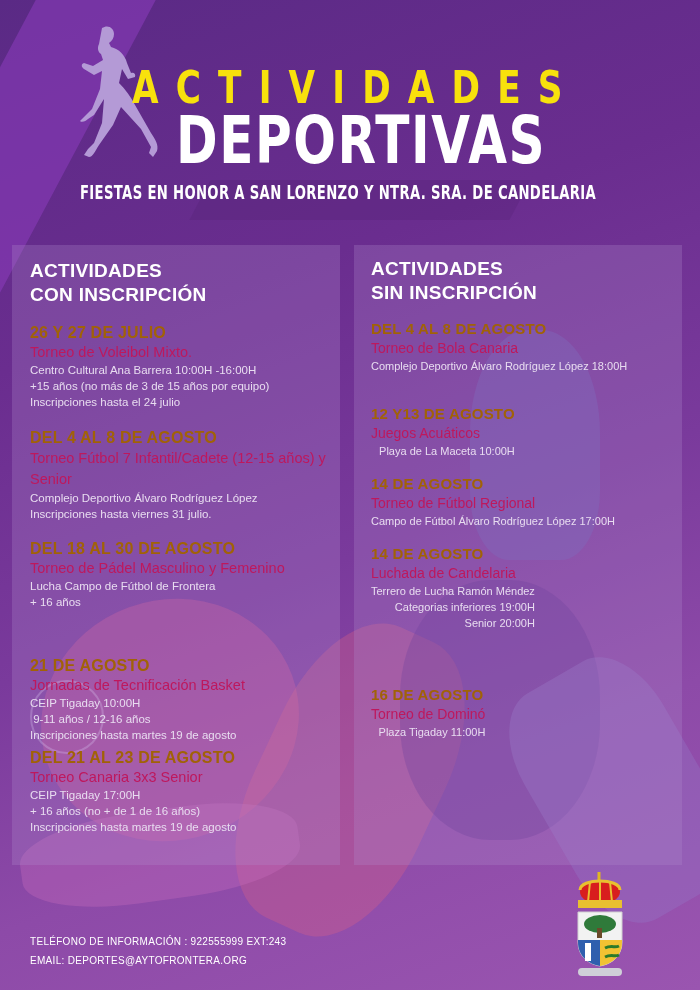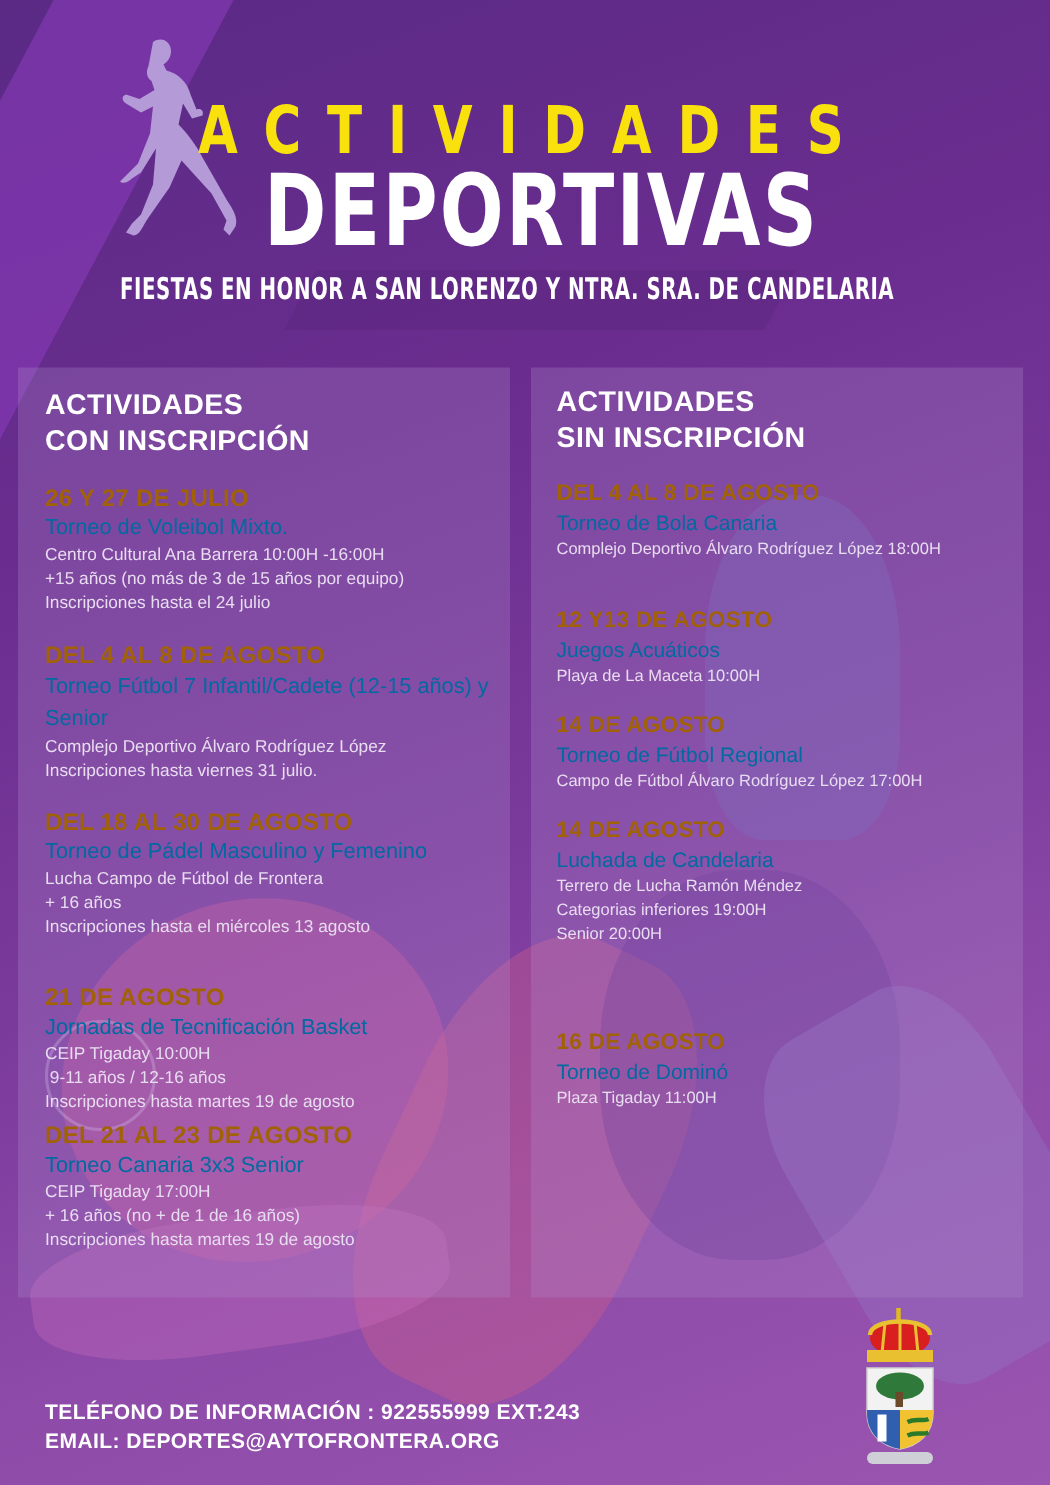--- a/index.html
+++ b/index.html
@@ -12,26 +12,26 @@
   .runner{position:absolute;left:62px;top:20px;width:118px;height:160px;}
   .title-top{position:absolute;left:132px;top:62px;font-family:"DejaVu Sans",sans-serif;font-weight:bold;font-size:44px;letter-spacing:22px;color:#f8e10c;transform:scaleX(0.78);transform-origin:left top;}
   .title-main{position:absolute;left:176px;top:108px;font-family:"DejaVu Sans",sans-serif;font-weight:bold;font-size:66px;color:#ffffff;letter-spacing:2px;transform:scaleX(0.76);transform-origin:left top;line-height:66px;}
   .subtitle{position:absolute;left:80px;top:180px;font-family:"DejaVu Sans",sans-serif;font-weight:bold;font-size:20px;color:#ffffff;letter-spacing:0.5px;transform:scaleX(0.66);transform-origin:left top;white-space:nowrap;}
   .panel{position:absolute;top:245px;height:620px;background:rgba(175,140,205,0.28);}
   .panel.left{left:12px;width:328px;}
   .panel.right{left:354px;width:328px;}
   .panel-head{position:absolute;font-weight:bold;font-size:19px;color:#ffffff;line-height:24px;letter-spacing:0.3px;}
   .event{position:absolute;color:#fff;}
   .ev-date{font-weight:bold;font-size:16px;color:#a16207;line-height:20px;letter-spacing:0.2px;}
-  .ev-title{font-size:14.5px;color:#0369a1;line-height:19px;}
+  .ev-title{font-size:14.5px;color:#be185d;line-height:19px;}
   .ev-line{font-size:11.5px;color:#e8dcf0;line-height:16px;}
   .right .ev-date{font-size:15px;}
   .right .ev-title{font-size:14px;}
-  .right .ev-line{font-size:11px;}
-  .contact{position:absolute;left:30px;top:932px;font-weight:bold;font-size:14px;color:#ffffff;line-height:19px;letter-spacing:0.3px;}
+  .right .ev-line{font-size:11px;text-align:right;}
+  .contact{position:absolute;left:30px;top:932px;font-weight:normal;font-size:10px;color:#ffffff;line-height:19px;letter-spacing:0.3px;}
   .crest{position:absolute;left:570px;top:870px;width:60px;height:110px;}
 </style>
 </head>
 <body>
 
 <div class="bg-stripe"></div>
 <div class="bg-stripe2"></div>
 
 <div class="bg-art">
   <div class="blob" style="left:40px;top:40px;width:260px;height:240px;background:rgba(220,90,150,0.35);transform:rotate(-20deg);"></div>
@@ -70,21 +70,20 @@
     <div class="ev-title" style="line-height:21px;">Torneo Fútbol 7 Infantil/Cadete (12-15 años) y Senior</div>
     <div class="ev-line">Complejo Deportivo Álvaro Rodríguez López</div>
     <div class="ev-line">Inscripciones hasta viernes 31 julio.</div>
   </div>
 
   <div class="event" style="left:18px;top:294px;">
     <div class="ev-date">DEL 18 AL 30 DE AGOSTO</div>
     <div class="ev-title">Torneo de Pádel Masculino y Femenino</div>
     <div class="ev-line">Lucha Campo de  Fútbol de Frontera</div>
     <div class="ev-line">+ 16 años</div>
-    <div class="ev-line">Inscripciones hasta el miércoles 13 agosto</div>
   </div>
 
   <div class="event" style="left:18px;top:411px;">
     <div class="ev-date">21 DE AGOSTO</div>
     <div class="ev-title">Jornadas de Tecnificación Basket</div>
     <div class="ev-line">CEIP Tigaday 10:00H</div>
     <div class="ev-line" style="white-space:pre;"> 9-11 años / 12-16 años</div>
     <div class="ev-line">Inscripciones hasta martes 19 de agosto</div>
   </div>
 

